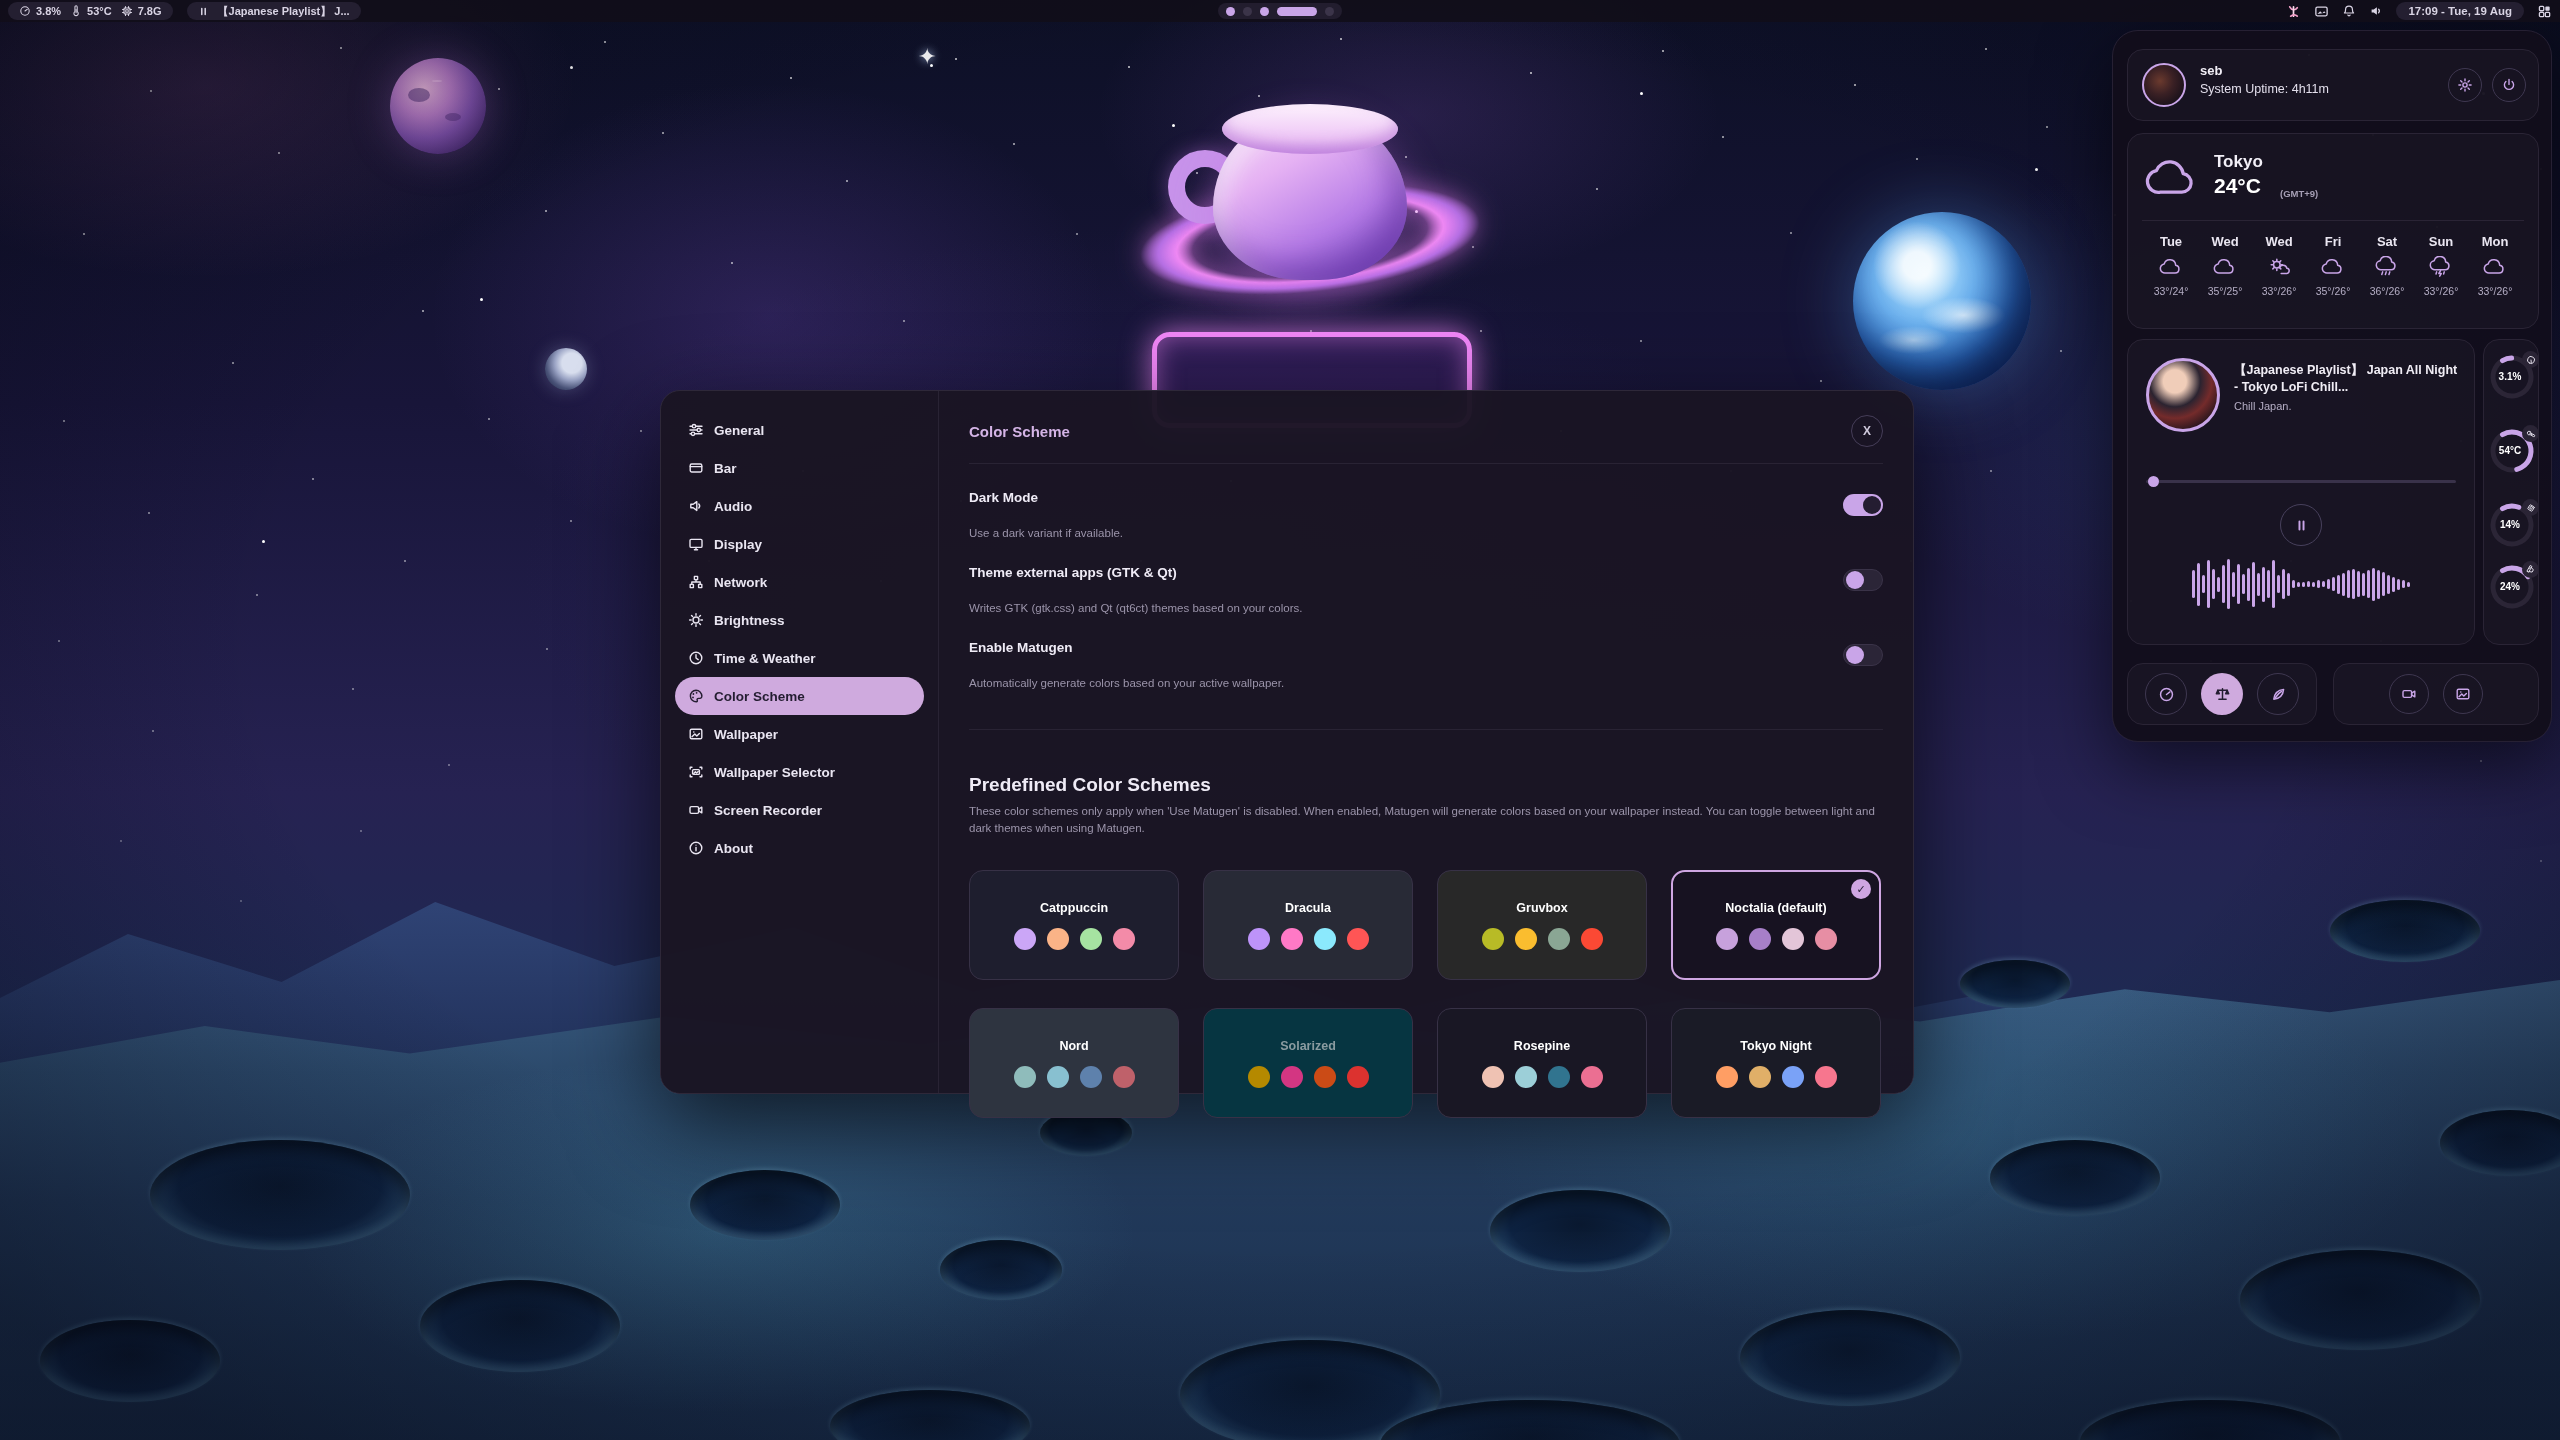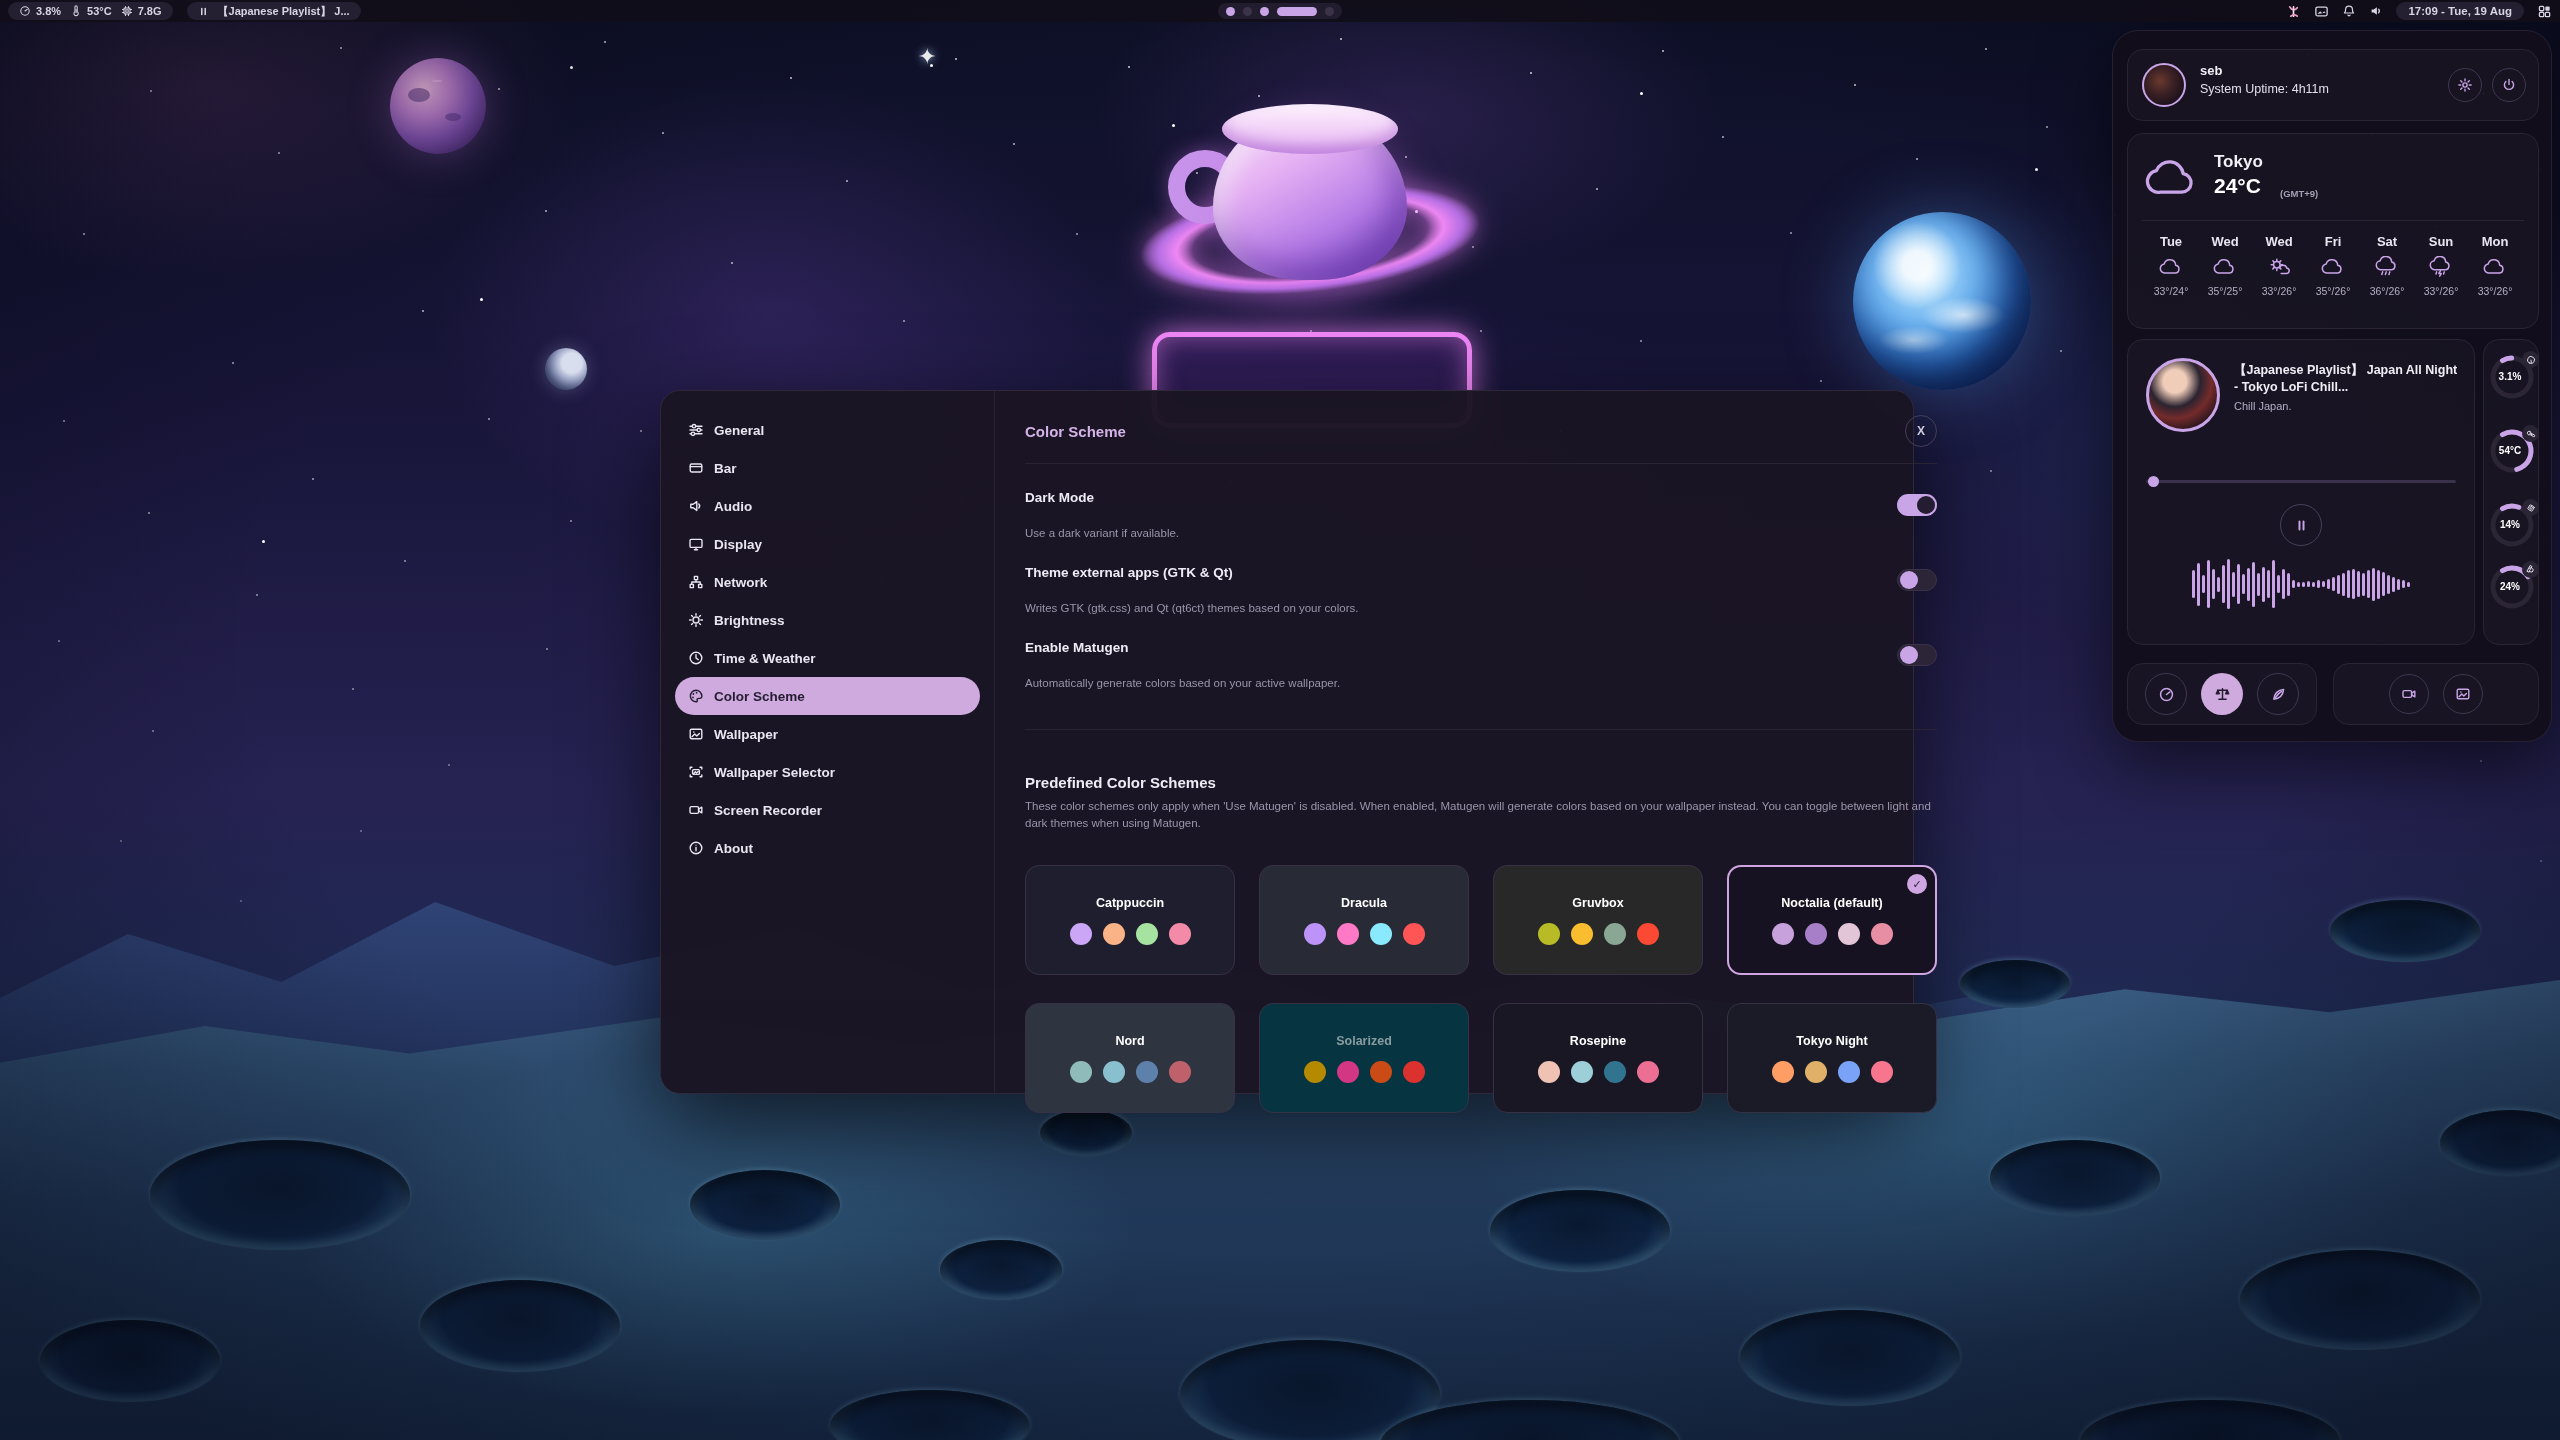--- a/index.html
+++ b/index.html
@@ -82,40 +82,40 @@
   .ws{display:inline-block;border-radius:5px;}
   .ws.dot-on{width:9px;height:9px;background:#c9a5e8;}
   .ws.dot-off{width:9px;height:9px;background:#3b3449;}
   .ws.pill-on{width:40px;height:9px;background:#c9a5e8;}
   .bar-right{position:absolute;right:8px;top:0;height:22px;display:flex;align-items:center;gap:13px;}
   .clockpill{height:18px;display:flex;align-items:center;padding:0 12px;border-radius:9px;background:#241f31;font-size:11.5px;}
 
   
   .dialog{position:absolute;left:660px;top:390px;width:1254px;height:704px;border-radius:20px;z-index:20;
     background:rgba(26,21,35,.97);border:1px solid #2e2839;box-shadow:0 30px 90px rgba(0,0,0,.65);display:flex;}
-  .side{width:334px;padding:20px 14px;border-right:1px solid #292334;flex:none;}
+  .side{width:278px;padding:20px 14px;border-right:1px solid #292334;flex:none;}
   .side-item{display:flex;align-items:center;gap:10px;height:38px;padding:0 13px;border-radius:19px;
     font-size:13.5px;font-weight:600;color:#e9e5f1;cursor:default;}
   .side-item .sic{width:16px;height:16px;flex:none;display:flex;align-items:center;justify-content:center;}
   .side-item.active{background:#cfaade;color:#241d31;}
   .content{flex:1;padding:24px 30px 24px 30px;position:relative;}
   .c-head{display:flex;align-items:center;justify-content:space-between;}
   .c-title{font-size:15px;font-weight:700;color:#d4b4e6;}
   .close-btn{width:32px;height:32px;border-radius:50%;border:1px solid #453d58;color:#cfc9dc;
     display:flex;align-items:center;justify-content:center;font-size:12px;font-weight:700;}
   .hdiv{height:1px;background:#292334;margin-top:16px;}
   .srow{display:flex;align-items:flex-start;justify-content:space-between;margin-top:26px;}
   .srow .lab{font-size:13.5px;font-weight:700;color:#efebf6;}
   .srow .des{font-size:11.5px;color:#9b94aa;margin-top:22px;}
   .toggle{width:40px;height:22px;border-radius:11px;position:relative;flex:none;margin-top:4px;}
   .toggle.on{background:#c9a5e8;}
   .toggle.on::after{content:"";position:absolute;right:2px;top:2px;width:18px;height:18px;border-radius:50%;background:#241d31;}
   .toggle.off{background:#2b2537;border:1px solid #3a3348;}
   .toggle.off::after{content:"";position:absolute;left:2px;top:1px;width:18px;height:18px;border-radius:50%;background:#c9a5e8;}
-  .section-title{font-size:15px;font-weight:700;color:#efebf6;margin-top:44px;}
+  .section-title{font-size:19px;font-weight:700;color:#efebf6;margin-top:44px;}
   .section-desc{font-size:11.5px;color:#9b94aa;margin-top:7px;max-width:1120px;line-height:1.45;}
   .schemes{margin-top:34px;display:grid;grid-template-columns:repeat(4,210px);gap:28px 24px;}
   .scheme-card{height:110px;border-radius:14px;border:1px solid #373146;position:relative;
     display:flex;flex-direction:column;align-items:center;justify-content:center;gap:13px;}
   .scheme-card.selected{border:2px solid #cfa6e2;}
   .scheme-name{font-size:12.5px;font-weight:700;color:#fff;}
   .dots{display:flex;gap:11px;}
   .dot{width:22px;height:22px;border-radius:50%;}
   .check-badge{position:absolute;top:7px;right:8px;width:20px;height:20px;border-radius:50%;background:#cfa6e2;
     color:#241d31;font-size:11px;font-weight:700;display:flex;align-items:center;justify-content:center;}

